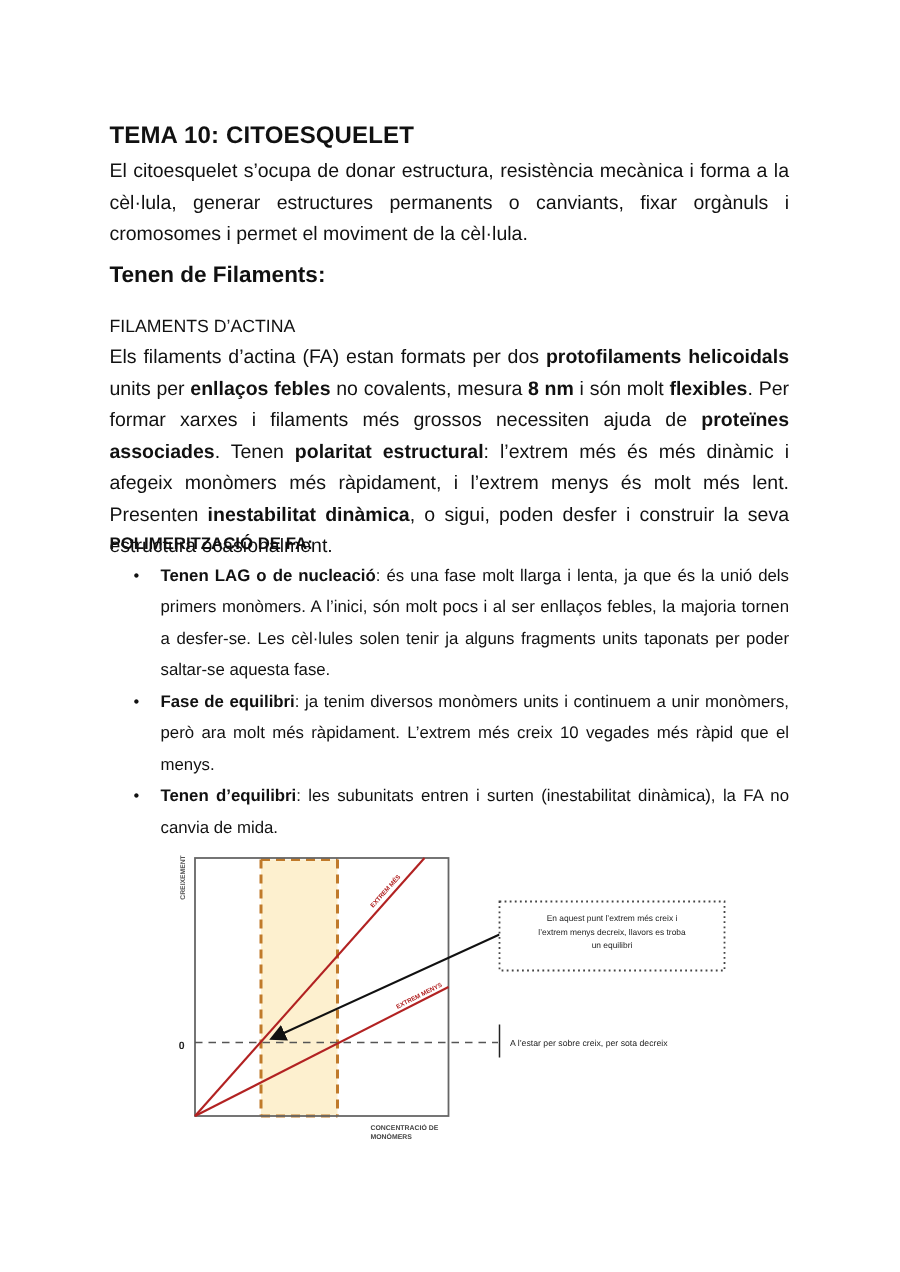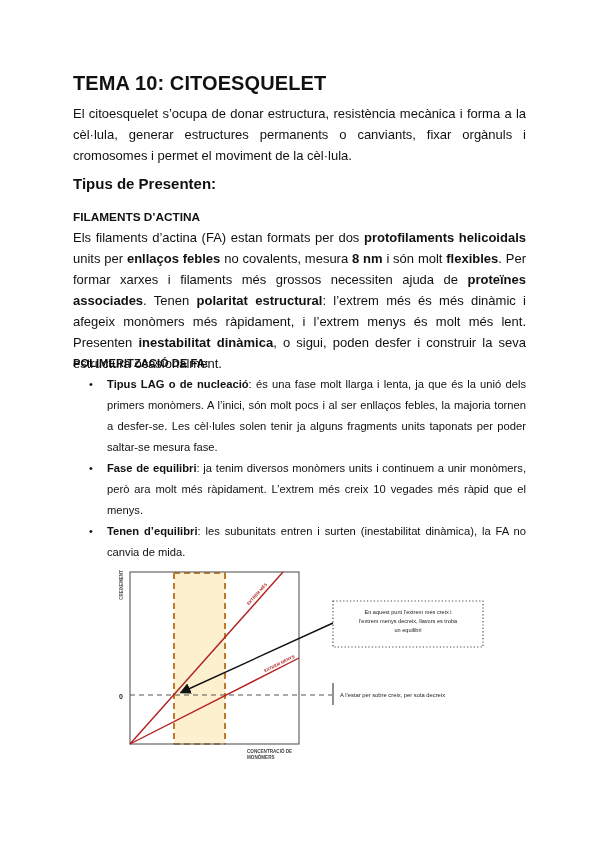--- a/index.html
+++ b/index.html
@@ -1,46 +1,46 @@
 <!DOCTYPE html>
 <html><head>
 <meta charset="utf-8">
 <style>
   html, body { margin:0; padding:0; background:#fff; }
   body { width:600px; height:848px; position:relative; overflow:hidden;
          font-family:"Liberation Sans", sans-serif; color:#111; }
   .page { position:absolute; left:0; top:0; width:600px; height:848px; }
-  .title { position:absolute; left:73px; top:72px; font-size:20px; font-weight:bold; letter-spacing:0.1px;text-align:center; }
+  .title { position:absolute; left:73px; top:82px; font-size:16px; font-weight:bold; letter-spacing:0.1px;text-align:center; }
   .para { position:absolute; left:73px; width:453px; font-size:13px; line-height:21px; text-align:justify; }
   .p1 { top:103px; }
   .h2 { position:absolute; left:73px; top:175px; font-size:15px; font-weight:bold; }
-  .h3 { position:absolute; left:73px; top:210px; font-size:11.8px; font-weight:bold; }
+  .h3 { position:absolute; left:73px; top:210px; font-size:11.8px; font-weight:normal; }
   .p2 { top:227px; }
   .h4 { position:absolute; left:73px; top:357px; font-size:11.2px; font-weight:bold; }
   ul.phases { position:absolute; left:73px; top:374px; width:453px; margin:0; padding:0; list-style:none; }
   ul.phases li { position:relative; padding-left:34px; font-size:11.2px; line-height:21px; text-align:justify; }
   ul.phases li .bullet { position:absolute; left:16px; top:0; font-size:11px; }
   b { font-weight:bold; }
   svg.diagram { position:absolute; left:0; top:555px; }
   .diag-text { font-family:"Liberation Sans", sans-serif; }
 </style>
 </head>
 <body>
 
 <div class="page">
   <div class="title">TEMA 10: CITOESQUELET</div>
   <div class="para p1">El citoesquelet s’ocupa de donar estructura, resistència mecànica i forma a la cèl·lula, generar estructures permanents o canviants, fixar orgànuls i cromosomes i permet el moviment de la cèl·lula.</div>
-  <div class="h2">Tipus de Presenten:</div>
+  <div class="h2">Tenen de Filaments:</div>
   <div class="h3">FILAMENTS D’ACTINA</div>
   <div class="para p2" id="actin-para"><span>Els filaments d’actina (FA) estan formats per dos </span><b>protofilaments helicoidals</b><span> units per </span><b>enllaços febles</b><span> no covalents, mesura </span><b>8 nm</b><span> i són molt </span><b>flexibles</b><span>. Per formar xarxes i filaments més grossos necessiten ajuda de </span><b>proteïnes associades</b><span>. Tenen </span><b>polaritat estructural</b><span>: l’extrem més és més dinàmic i afegeix monòmers més ràpidament, i l’extrem menys és molt més lent. Presenten </span><b>inestabilitat dinàmica</b><span>, o sigui, poden desfer i construir la seva estructura ocasionalment.</span></div>
   <div class="h4">POLIMERITZACIÓ DE FA:</div>
   <ul class="phases">
     <li>
       <span class="bullet">•</span>
-      <b>Tipus LAG o de nucleació</b><span>: és una fase molt llarga i lenta, ja que és la unió dels primers monòmers. A l’inici, són molt pocs i al ser enllaços febles, la majoria tornen a desfer-se. Les cèl·lules solen tenir ja alguns fragments units taponats per poder saltar-se mesura fase.</span>
+      <b>Tenen LAG o de nucleació</b><span>: és una fase molt llarga i lenta, ja que és la unió dels primers monòmers. A l’inici, són molt pocs i al ser enllaços febles, la majoria tornen a desfer-se. Les cèl·lules solen tenir ja alguns fragments units taponats per poder saltar-se aquesta fase.</span>
     </li>
     <li>
       <span class="bullet">•</span>
       <b>Fase de equilibri</b><span>: ja tenim diversos monòmers units i continuem a unir monòmers, però ara molt més ràpidament. L’extrem més creix 10 vegades més ràpid que el menys.</span>
     </li>
     <li>
       <span class="bullet">•</span>
       <b>Tenen d’equilibri</b><span>: les subunitats entren i surten (inestabilitat dinàmica), la FA no canvia de mida.</span>
     </li>
   </ul>

